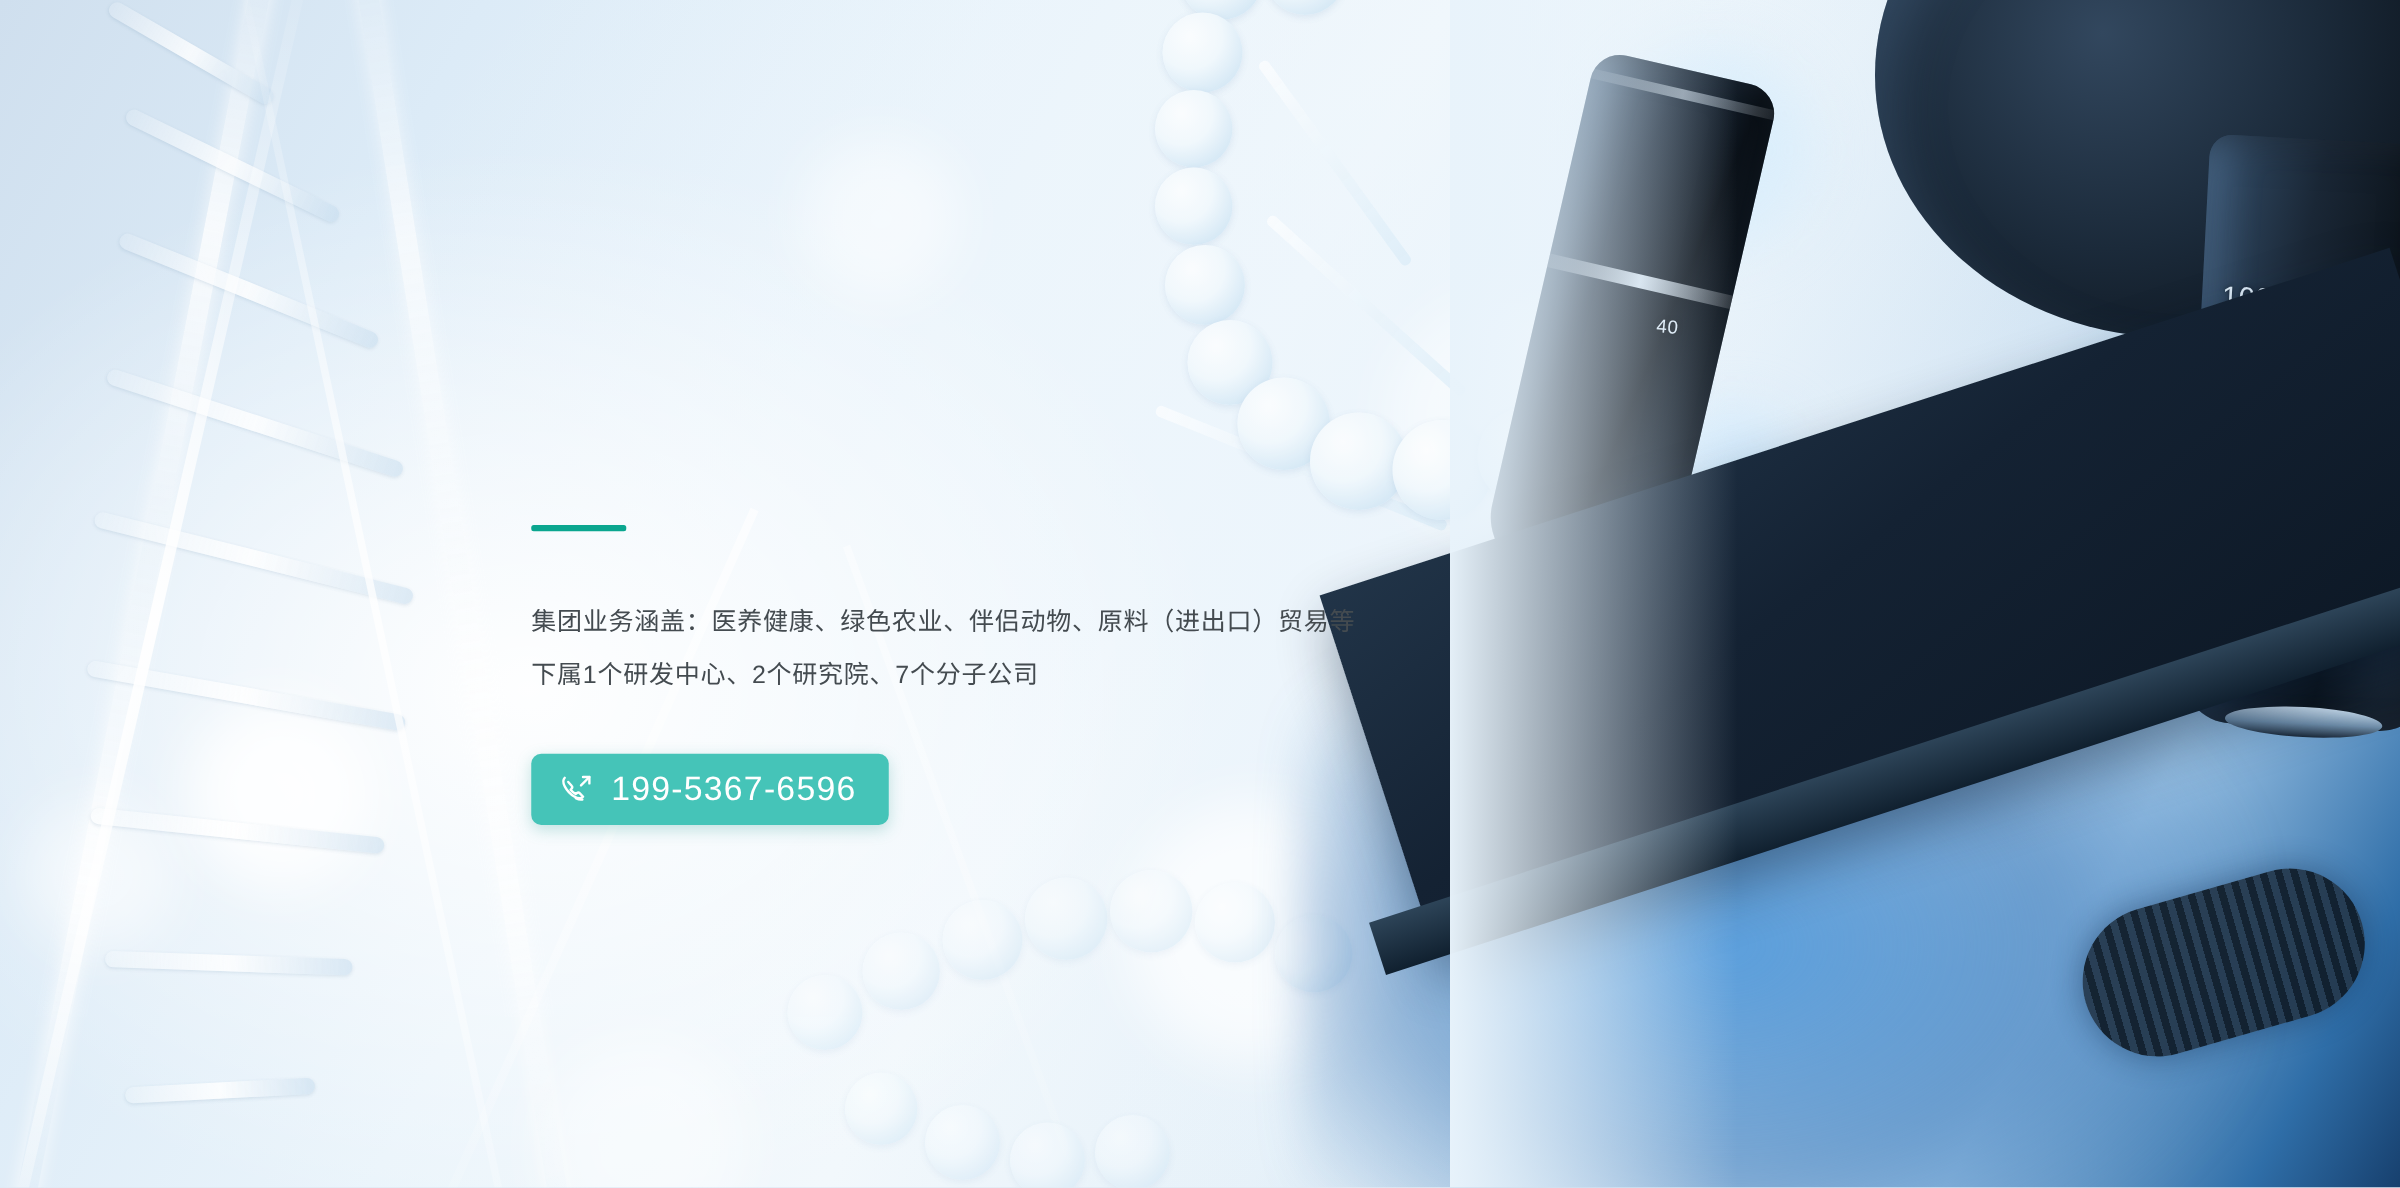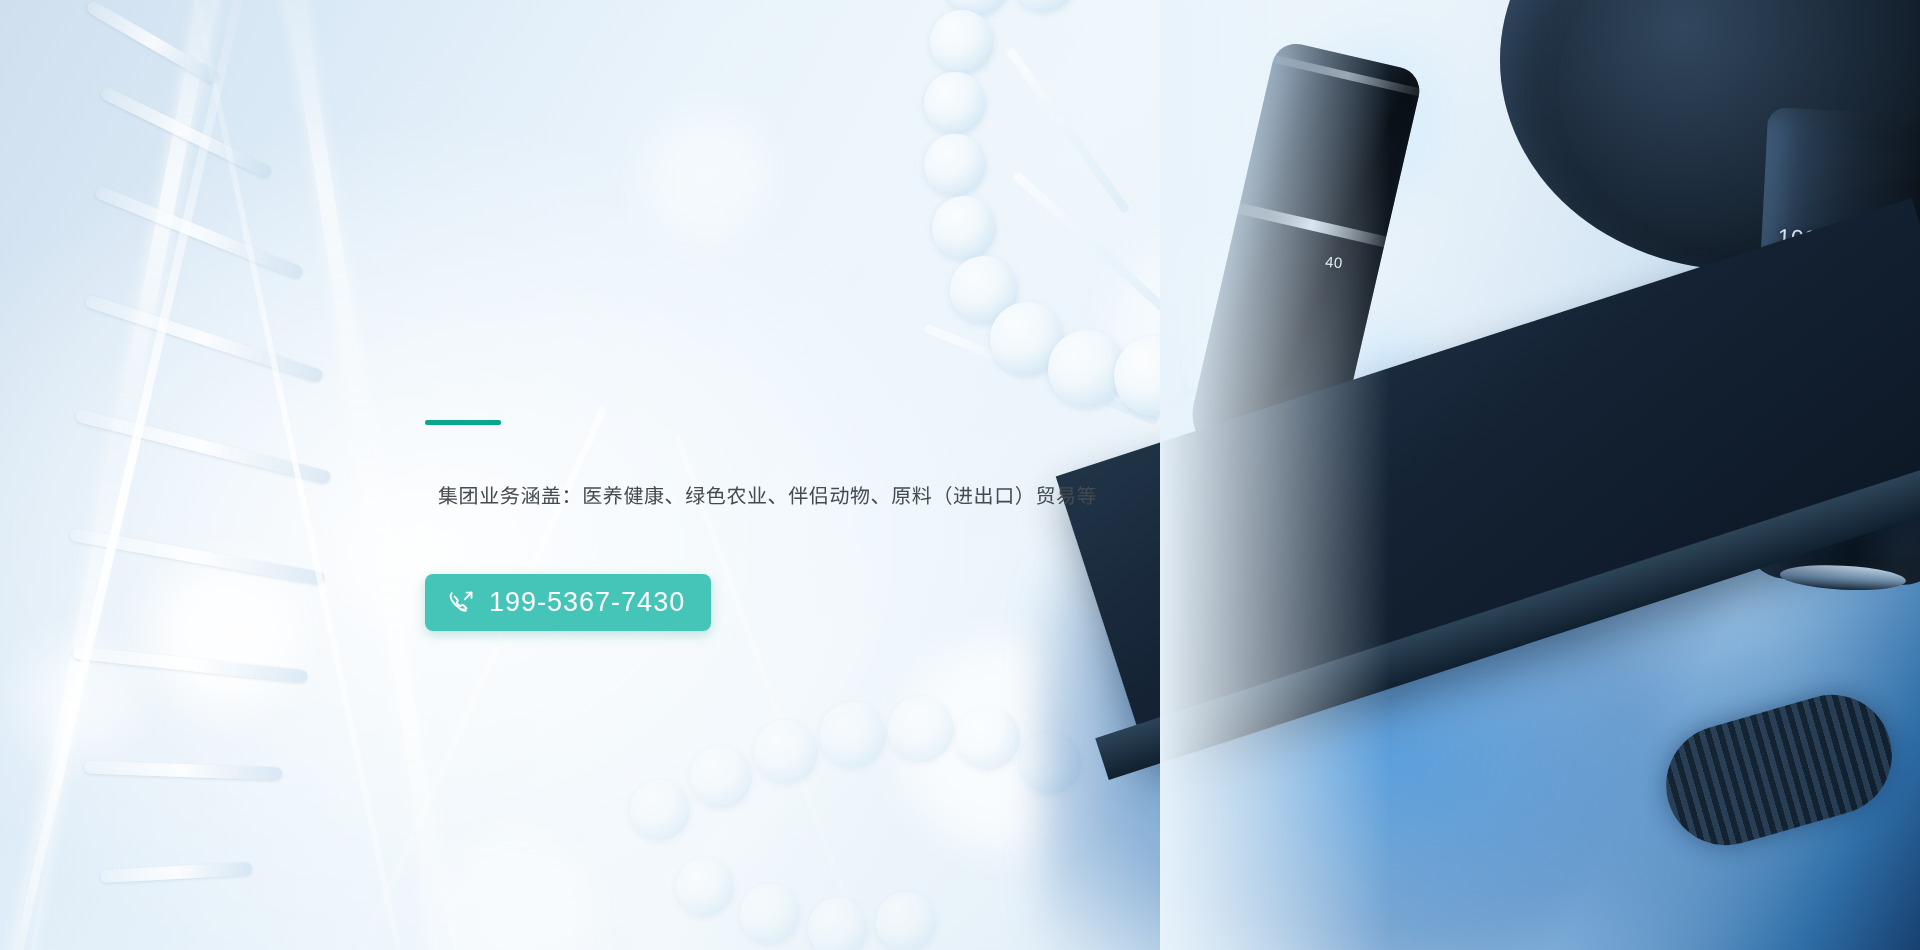--- a/index.html
+++ b/index.html
@@ -126,21 +126,21 @@
     letter-spacing:2px;color:#0d5c6b;
     text-shadow:0 1px 2px rgba(255,255,255,.55);
   }
   .rule{
     margin-top:28px;width:76px;height:5px;background:#0aa68f;border-radius:2px;
   }
   .desc{
     margin-top:52px;font-size:20px;line-height:42px;color:#444b50;
     letter-spacing:.6px;
   }
-  .desc p{margin:13px;font-family:Liberation Mono, monospace;}
+  .desc p{margin:0;}
   .phone-btn{
     margin-top:42px;display:inline-flex;align-items:center;gap:14px;
     background:#45c4b8;border:none;border-radius:8px;
     padding:13px 26px 13px 22px;cursor:pointer;
     box-shadow:0 4px 12px rgba(52,160,150,.28);
   }
   .phone-btn .pico{display:block;width:28px;height:28px;}
   .phone-btn .pnum{
     color:#ffffff;font-size:27px;font-weight:400;letter-spacing:1px;
     font-family:"Liberation Sans",sans-serif;
@@ -248,27 +248,28 @@
     </div>
   </div>
 
   <div class="content">
 
 
     <div class="rule"></div>
 
     <div class="desc">
       <p>集团业务涵盖：医养健康、绿色农业、伴侣动物、原料（进出口）贸易等</p>
+      <p>下属1个研发中心、2个研究院、7个分子公司</p>
     </div>
 
     <button class="phone-btn">
       <span class="pico">
         <svg viewBox="0 0 28 28" width="28" height="28" fill="none" stroke="#ffffff" stroke-width="1.9" stroke-linecap="round" stroke-linejoin="round">
           <path d="M4.8 4.2c-1.5 1.6-1.6 4 .1 7.1 1.7 3.2 4.4 6.1 7.5 7.9 3 1.7 5.6 1.7 7.1.2l-2.8-2.9c-.7-.7-1.6-.5-2.4.1l-.8.6c-1.5-.9-2.9-2.1-4-3.4l.7-.8c.7-.8.8-1.7.1-2.4L7.6 7.6"></path>
           <path d="M19.4 3.6h5.1v5.1"></path>
           <path d="M24.5 3.6l-6.7 6.7"></path>
           <path d="M13.6 20.5c1.9 1 3.7 1.4 5.3 1.1"></path>
         </svg>
       </span>
-      <span class="pnum">199-5367-7430</span>
+      <span class="pnum">199-5367-6596</span>
     </button>
   </div>
 </div>
 
 </body></html>

